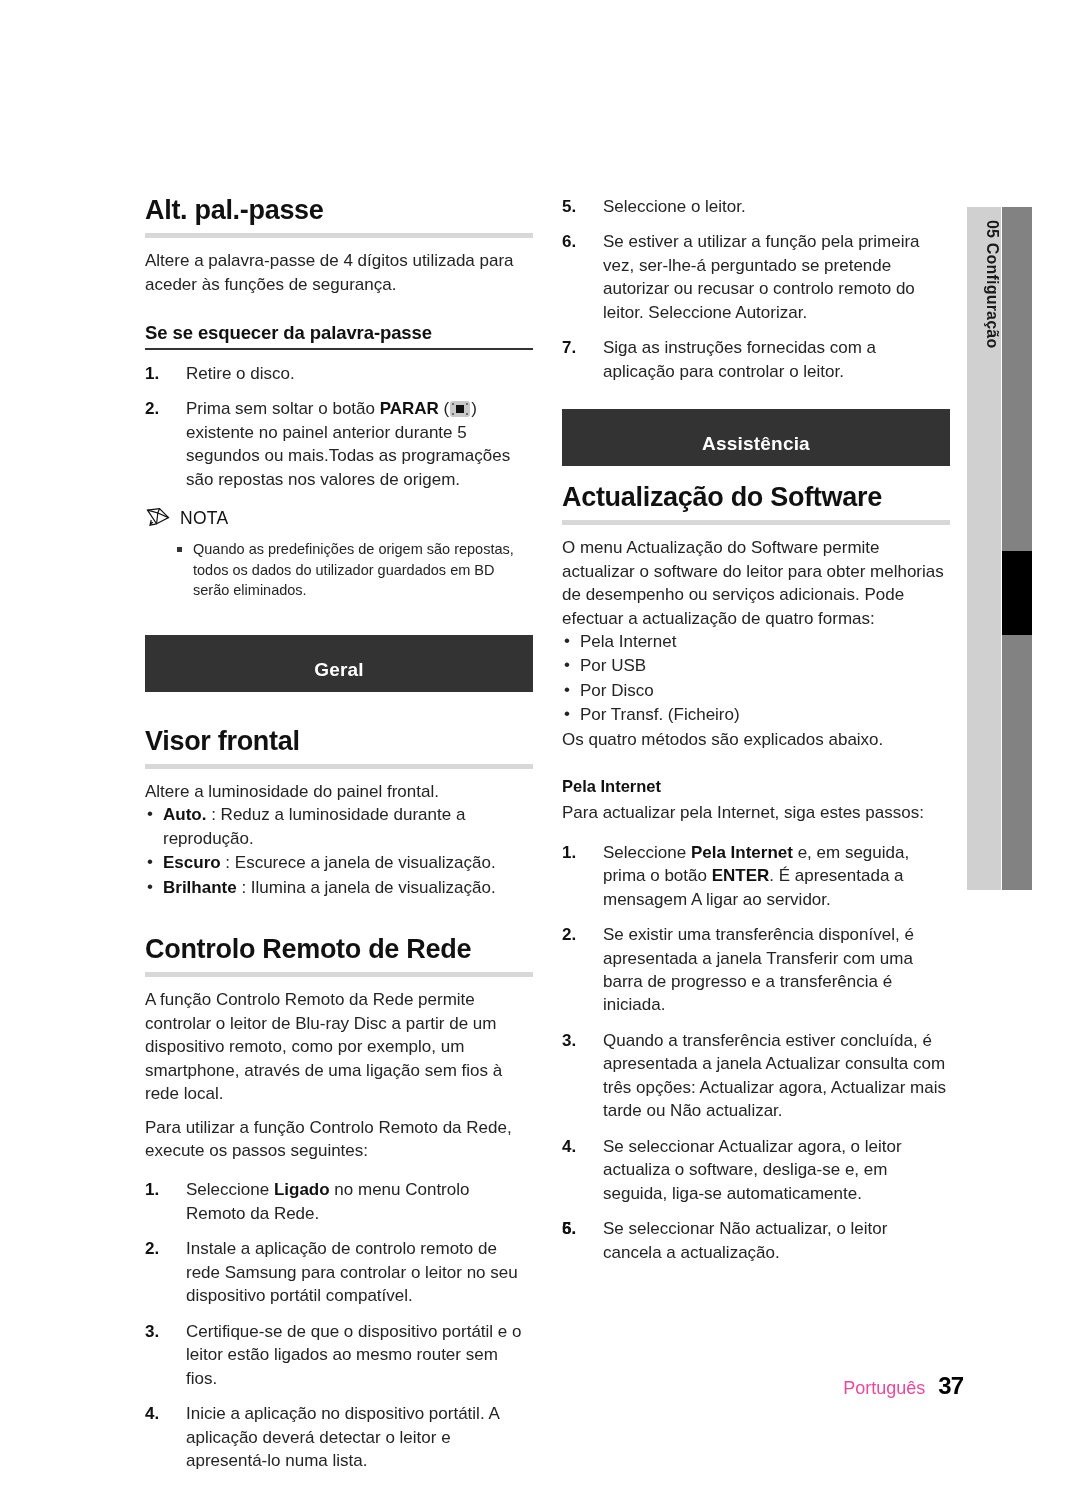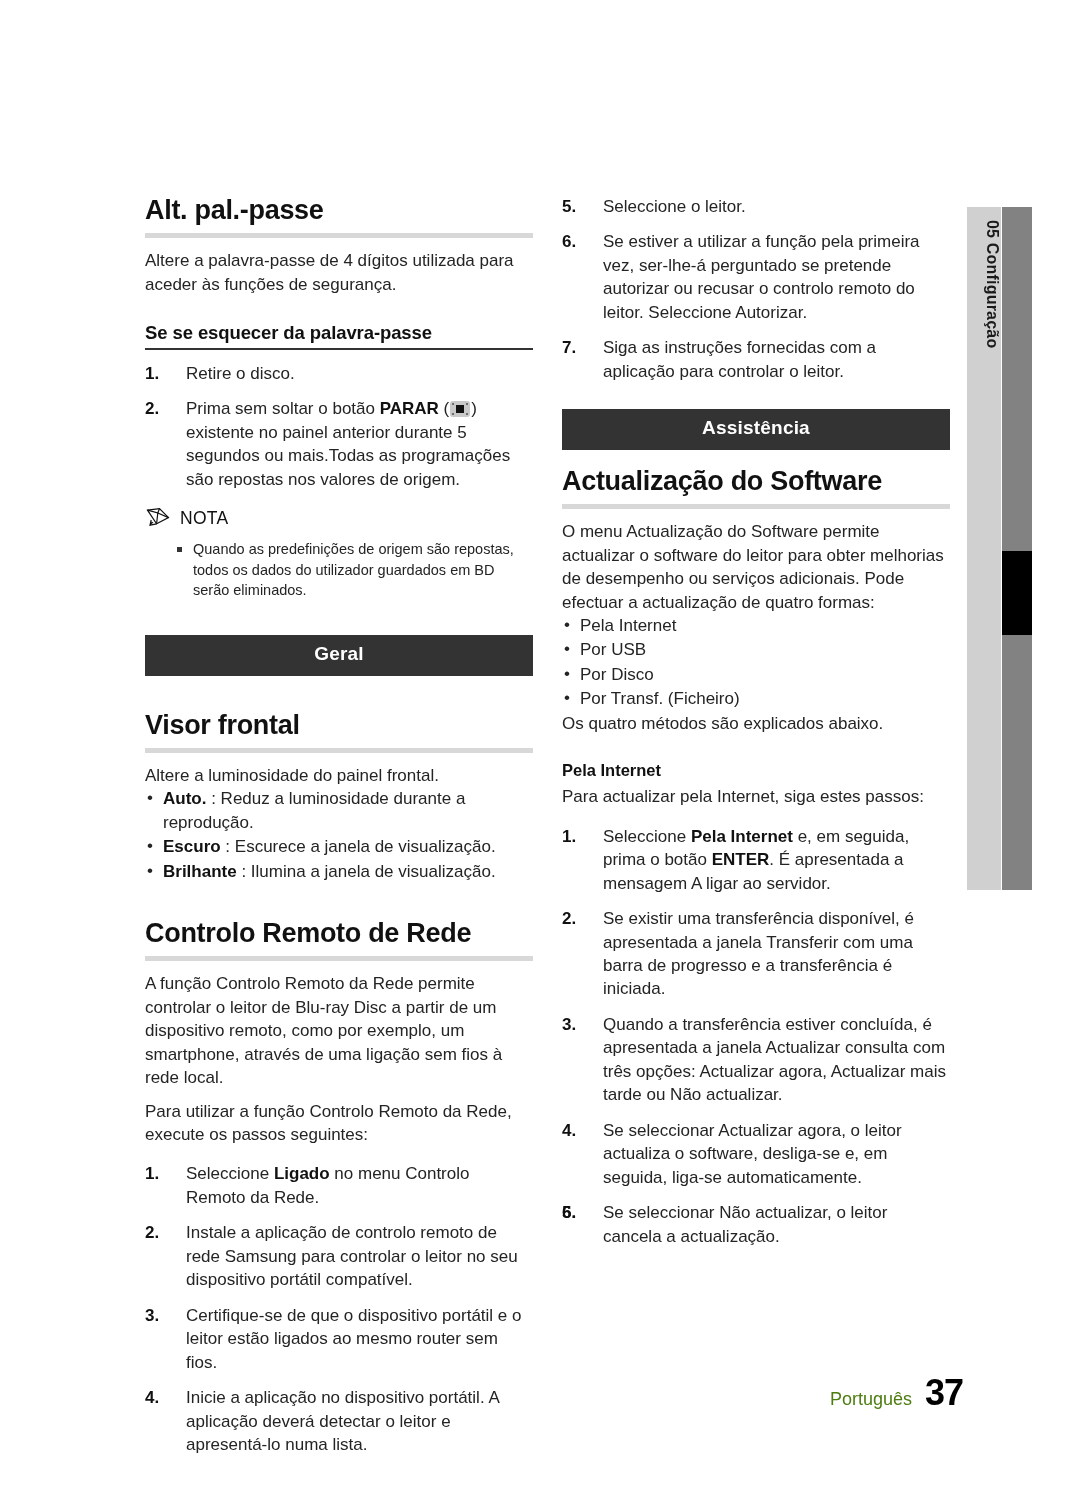--- a/index.html
+++ b/index.html
@@ -65,21 +65,21 @@
     margin-bottom: 5px;
   }
 
   
   .banner {
     background: #333333;
     color: #ffffff;
     font-size: 19px;
     font-weight: bold;
     text-align: center;
-    padding: 8px 0 11px 0;
+    padding: 24px 0 11px 0;
     letter-spacing: 0.2px;
   }
 
   
   p.body {
     font-size: 17px;
     line-height: 1.38;
     color: #242424;
   }
 
@@ -233,24 +233,24 @@
     top: 1372px;
     width: 963px;
     text-align: right;
     display: flex;
     align-items: baseline;
     justify-content: flex-end;
     gap: 13px;
   }
   .footer .lang {
     font-size: 18px;
-    color: #4d7c0f;
+    color: #ec4899;
   }
   .footer .pageno {
-    font-size: 36px;
+    font-size: 24px;
     font-weight: bold;
     color: #000;
     letter-spacing: -1px;
   }
 </style>
 </head>
 <body>
 
 <div class="page">
 

